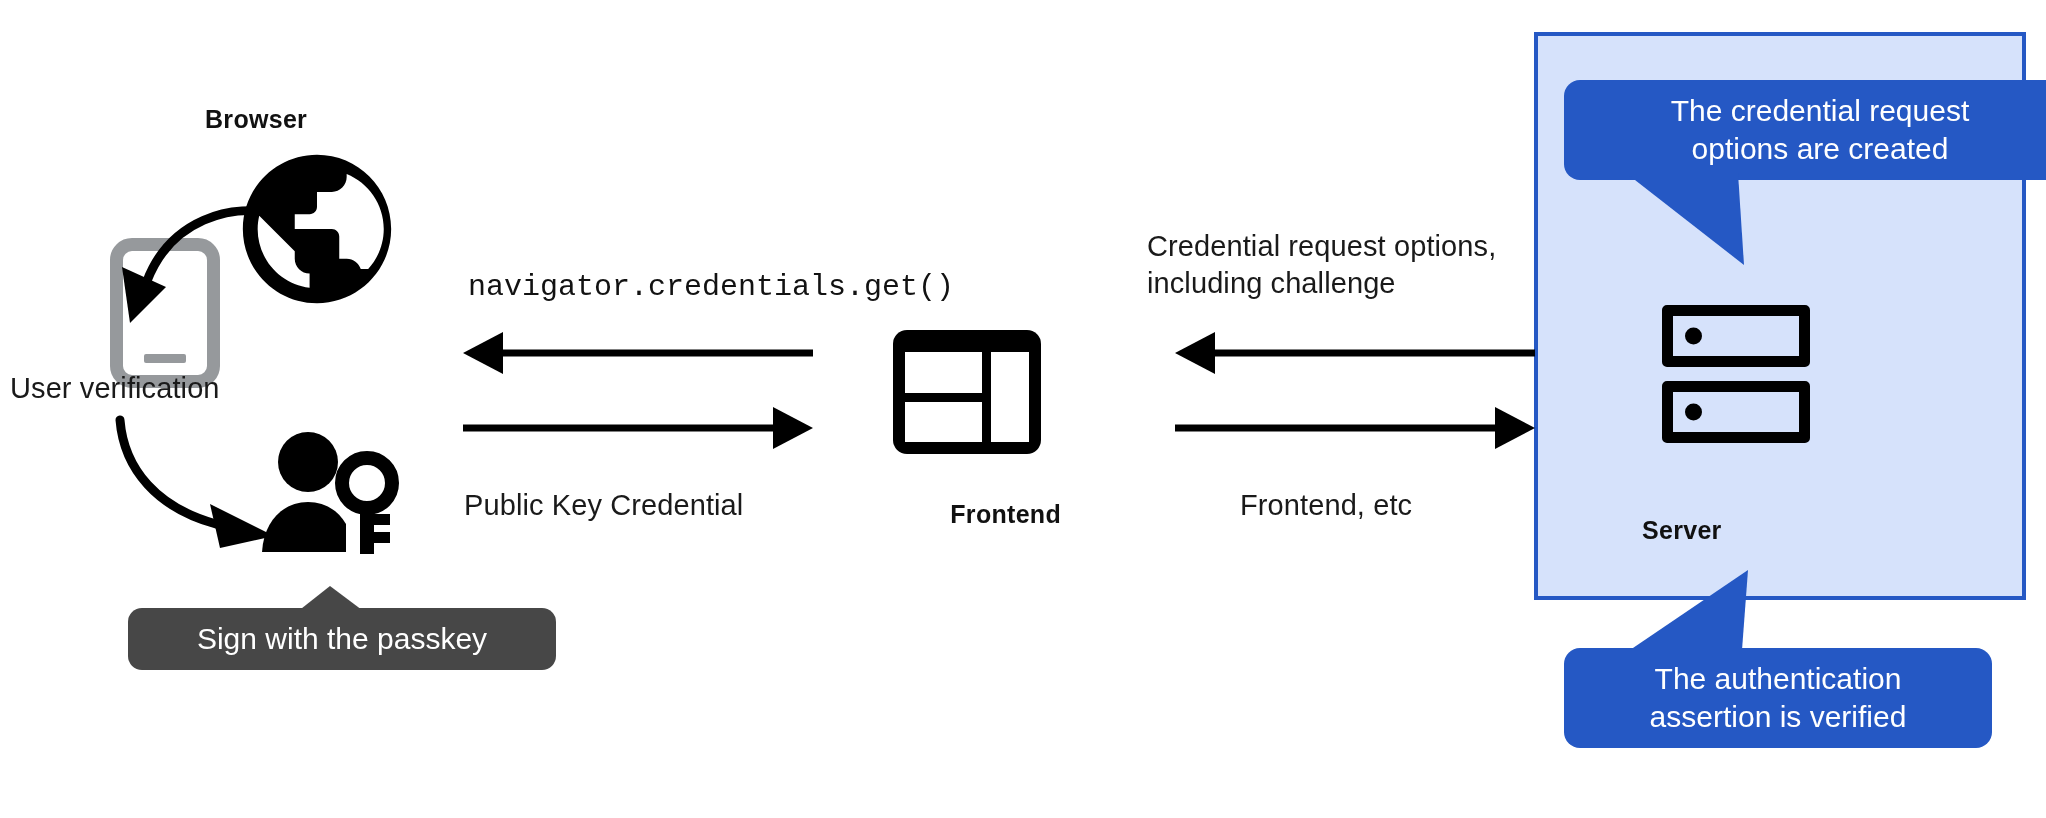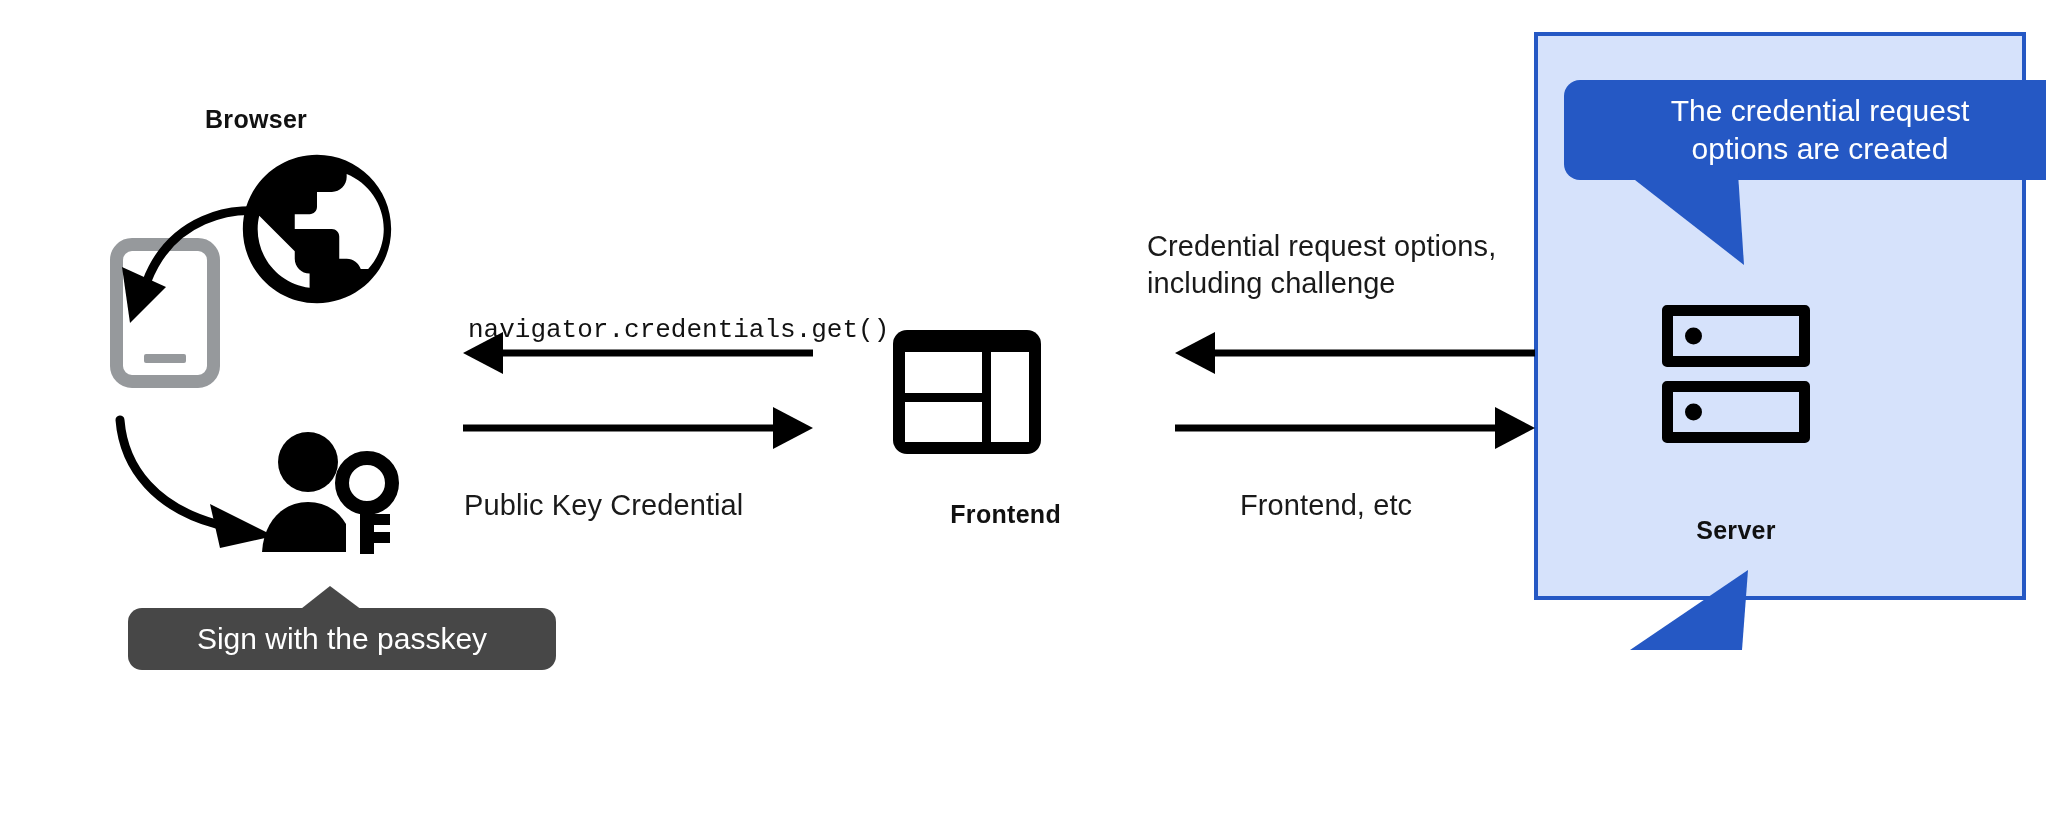--- a/index.html
+++ b/index.html
@@ -29,25 +29,24 @@
     letter-spacing: 0.1px;
   }
   .label-bold {
     font-weight: bold;
     font-size: 25px;
     color: #111111;
     letter-spacing: 0.3px;
   }
   .mono {
     font-family: "Liberation Mono", "DejaVu Sans Mono", monospace;
-    font-size: 26px;
+    font-size: 30px;
     color: #121212;
     letter-spacing: 0px;
     white-space: pre;
-    margin-top: 45px;
   }
 
   
   .arrow-wrap { position: absolute; }
   .arrow-line {
     position: absolute;
     height: 7px;
     background: #000000;
     top: 50%;
     transform: translateY(-50%);
@@ -192,20 +191,21 @@
     </svg>
   </div>
 
   <div class="abs" style="left:98px; top:408px;">
     <svg width="220" height="140" viewBox="0 0 220 140">
       <path d="M 22 12 C 26 62, 60 100, 118 116" stroke="#000000" stroke-width="9" fill="none" stroke-linecap="round"></path>
       <polygon points="176,128 112,96 122,140" fill="#000000"></polygon>
     </svg>
   </div>
 
+  <div class="abs label" style="left:10px; top:370px; white-space:nowrap;">User verification</div>
 
   <div class="abs" style="left:250px; top:428px;">
     <svg width="150" height="135" viewBox="0 0 150 135">
       <circle cx="58" cy="34" r="30" fill="#000000"></circle>
       <path d="M 12 124 C 14 92, 34 74, 58 74 C 74 74, 88 82, 96 96 L 96 124 Z" fill="#000000"></path>
       <circle cx="117" cy="55" r="25" fill="none" stroke="#000000" stroke-width="14"></circle>
       <rect x="110" y="74" width="14" height="52" fill="#000000"></rect>
       <rect x="124" y="86" width="16" height="11" fill="#000000"></rect>
       <rect x="124" y="104" width="16" height="11" fill="#000000"></rect>
     </svg>
@@ -267,21 +267,23 @@
   </div>
 
   <div id="server-icon" style="left:1662px; top:305px;">
     <div class="srv-unit">
       <span class="srv-dot"></span>
     </div>
     <div class="srv-unit">
       <span class="srv-dot"></span>
     </div>
   </div>
-  <div class="abs label-bold" style="left:1642px; top:516px; width:188px; text-align:center;">Server</div>
+  <div class="abs label-bold" style="left:1642px; top:516px; width:188px; text-align:left;">Server</div>
 
   <div class="abs" style="left:1630px; top:570px;">
     <svg width="190" height="80" viewBox="0 0 190 80">
       <polygon points="118,0 112,80 0,80" fill="#2558c4"></polygon>
     </svg>
   </div>
+  <div class="callout blue" style="left:1564px; top:648px; width:428px; height:100px;">The authentication
+assertion is verified</div>
 
 </div>
 
 </body></html>

